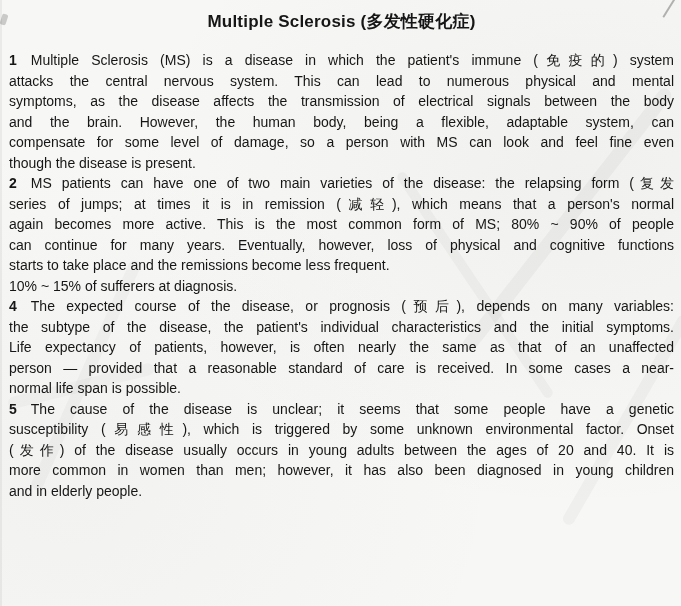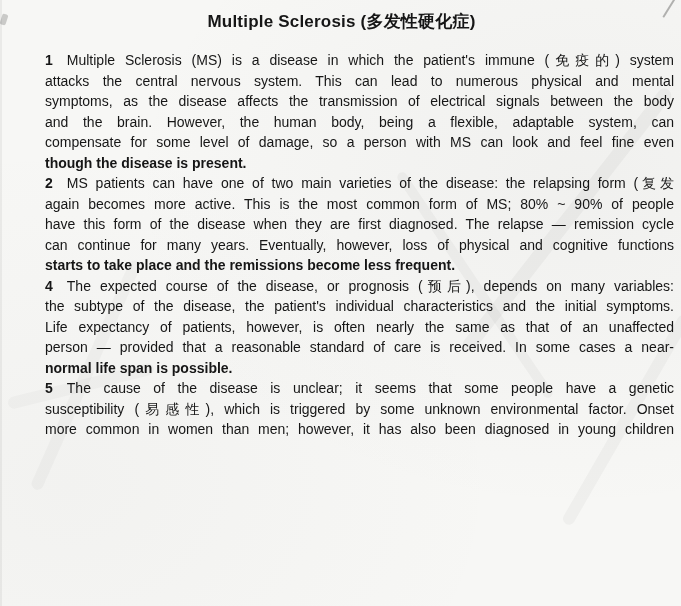--- a/index.html
+++ b/index.html
@@ -58,24 +58,23 @@
     line-height: 20.5px;
   }
   .para { margin: 0; }
   .line {
     height: 20.5px;
     overflow: hidden;
     text-align: justify;
     text-align-last: justify;
     white-space: nowrap;
   }
-  .line.justified { white-space: normal; margin-left: 36px; }
+  .line.justified { white-space: normal; }
   .line.last {
     text-align-last: left;
-    font-weight: bold;
   }
   .pnum {
     font-weight: bold;
     margin-right: 14px;
   }
 </style>
 </head>
 <body>
 
 <div class="page">
@@ -94,34 +93,37 @@
         <div class="para">
           <div class="line justified"><span class="pnum">1</span>Multiple Sclerosis (MS) is a disease in which the patient's immune (免疫的) system</div>
           <div class="line justified">attacks the central nervous system. This can lead to numerous physical and mental</div>
           <div class="line justified">symptoms, as the disease affects the transmission of electrical signals between the body</div>
           <div class="line justified">and the brain. However, the human body, being a flexible, adaptable system, can</div>
           <div class="line justified">compensate for some level of damage, so a person with MS can look and feel fine even</div>
           <div class="line justified last">though the disease is present.</div>
         </div>
         <div class="para">
           <div class="line justified"><span class="pnum">2</span>MS patients can have one of two main varieties of the disease: the relapsing form (复发</div>
+          <div class="line justified">series of jumps; at times it is in remission (减轻), which means that a person's normal</div>
           <div class="line justified">again becomes more active. This is the most common form of MS; 80% ~ 90% of people</div>
-          <div class="line justified">have this form of the disease when they are first diagnosed. The relapse — remission cycle</div>
           <div class="line justified">can continue for many years. Eventually, however, loss of physical and cognitive functions</div>
           <div class="line justified last">starts to take place and the remissions become less frequent.</div>
         </div>
         <div class="para">
+          <div class="line justified last">10% ~ 15% of sufferers at diagnosis.</div>
         </div>
         <div class="para">
           <div class="line justified"><span class="pnum">4</span>The expected course of the disease, or prognosis (预后), depends on many variables:</div>
           <div class="line justified">the subtype of the disease, the patient's individual characteristics and the initial symptoms.</div>
           <div class="line justified">Life expectancy of patients, however, is often nearly the same as that of an unaffected</div>
           <div class="line justified">person — provided that a reasonable standard of care is received. In some cases a near-</div>
           <div class="line justified last">normal life span is possible.</div>
         </div>
         <div class="para">
           <div class="line justified"><span class="pnum">5</span>The cause of the disease is unclear; it seems that some people have a genetic</div>
           <div class="line justified">susceptibility (易感性), which is triggered by some unknown environmental factor. Onset</div>
+          <div class="line justified">(发作) of the disease usually occurs in young adults between the ages of 20 and 40. It is</div>
           <div class="line justified">more common in women than men; however, it has also been diagnosed in young children</div>
+          <div class="line justified last">and in elderly people.</div>
         </div>
       </div>
   </div>
 </div>
 
 </body></html>

